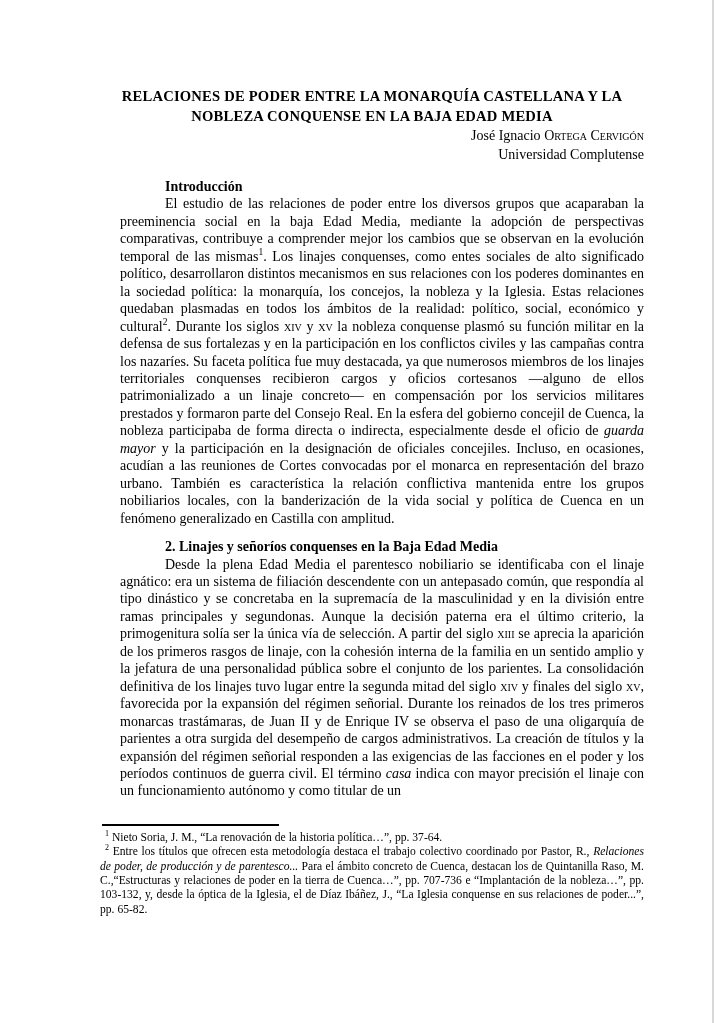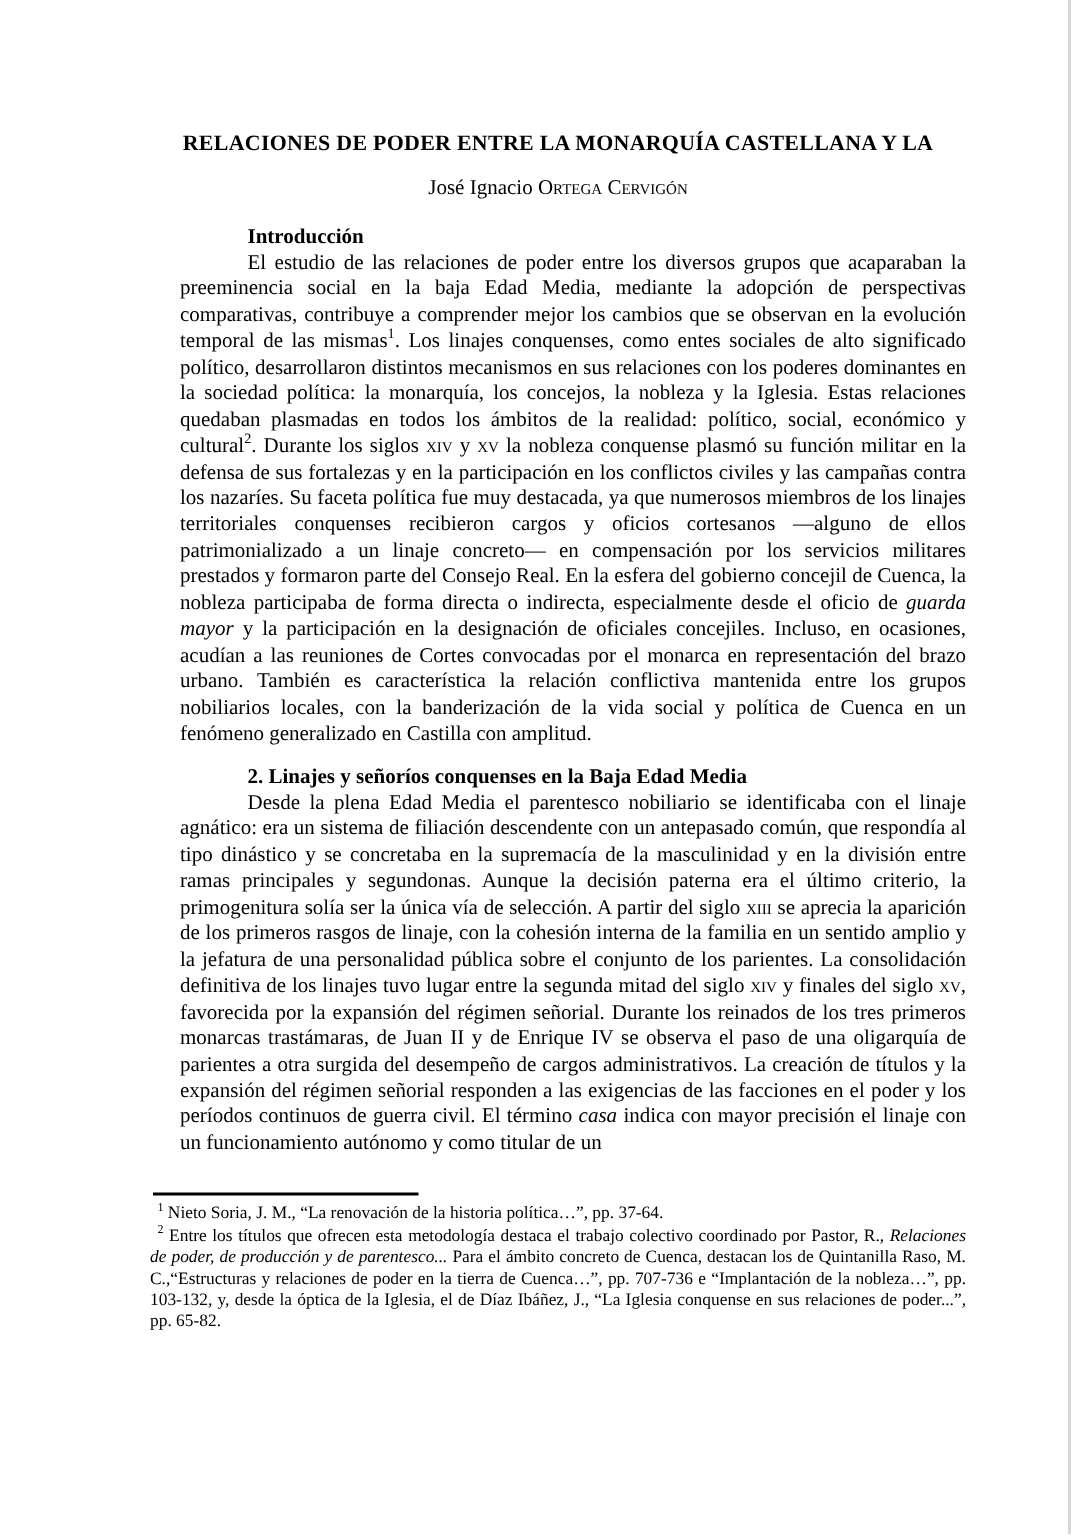--- a/index.html
+++ b/index.html
@@ -9,42 +9,44 @@
     height: 1023px;
     box-sizing: border-box;
     background: #ffffff;
     border-right: 2px solid #d8d8d8;
     padding: 86px 68px 0 100px;
     overflow: hidden;
     font-family: "Liberation Serif", serif;
     color: #000000;
   }
   .title { font-weight: bold; font-size: 14.6px; line-height: 20px; text-align: center; letter-spacing: 0.2px; }
-  .author-block { margin-top: 11px; text-align: center; font-size: 14px; line-height: 18.5px; font-family: Liberation Serif, serif; }
+  .author-block { margin-top: 1px; text-align: right; font-size: 14px; line-height: 18.5px; font-family: Liberation Serif, serif; }
   .sections { margin-top: 14px; margin-left: 20px; }
   .sec-heading { font-weight: bold; font-size: 14px; line-height: 17.45px; padding-left: 45px; }
   .sec-heading.spaced { margin-top: 11px; }
   .para { font-size: 14px; line-height: 17.45px; text-align: justify; text-indent: 45px; margin: 0; }
   .sc { font-variant: small-caps; }
   .it { font-style: italic; }
   sup.fnref { font-size: 9.5px; line-height: 0; }
   .footer { margin-top: 24px; }
   .fnsep { width: 177px; border-top: 2px solid #000; margin: 0 0 5px 2px; }
   .fn { font-size: 11.6px; line-height: 14.4px; text-align: justify; text-indent: 5px; margin: 0; }
   .fn sup { font-size: 8px; line-height: 0; }
 </style>
 </head>
 <body>
 
 <div class="page">
   <div class="title">
       <div>RELACIONES DE PODER ENTRE LA MONARQUÍA CASTELLANA Y LA</div>
+      <div>NOBLEZA CONQUENSE EN LA BAJA EDAD MEDIA</div>
     </div>
   <div class="author-block">
     <div><span>José Ignacio </span><span class="sc">Ortega Cervigón</span></div>
+    <div>Universidad Complutense</div>
   </div>
   <div class="sections">
       <div class="sec-heading">Introducción</div>
       <p class="para"><span>El estudio de las relaciones de poder entre los diversos grupos que acaparaban la preeminencia social en la baja Edad Media, mediante la adopción de perspectivas comparativas, contribuye a comprender mejor los cambios que se observan en la evolución temporal de las mismas</span><sup class="fnref">1</sup><span>. Los linajes conquenses, como entes sociales de alto significado político, desarrollaron distintos mecanismos en sus relaciones con los poderes dominantes en la sociedad política: la monarquía, los concejos, la nobleza y la Iglesia. Estas relaciones quedaban plasmadas en todos los ámbitos de la realidad: político, social, económico y cultural</span><sup class="fnref">2</sup><span>. Durante los siglos </span><span class="sc">xiv</span><span> y </span><span class="sc">xv</span><span> la nobleza conquense plasmó su función militar en la defensa de sus fortalezas y en la participación en los conflictos civiles y las campañas contra los nazaríes. Su faceta política fue muy destacada, ya que numerosos miembros de los linajes territoriales conquenses recibieron cargos y oficios cortesanos —alguno de ellos patrimonializado a un linaje concreto— en compensación por los servicios militares prestados y formaron parte del Consejo Real. En la esfera del gobierno concejil de Cuenca, la nobleza participaba de forma directa o indirecta, especialmente desde el oficio de </span><span class="it">guarda mayor</span><span> y la participación en la designación de oficiales concejiles. Incluso, en ocasiones, acudían a las reuniones de Cortes convocadas por el monarca en representación del brazo urbano. También es característica la relación conflictiva mantenida entre los grupos nobiliarios locales, con la banderización de la vida social y política de Cuenca en un fenómeno generalizado en Castilla con amplitud.</span></p>
       <div class="sec-heading spaced">2. Linajes y señoríos conquenses en la Baja Edad Media</div>
       <p class="para"><span>Desde la plena Edad Media el parentesco nobiliario se identificaba con el linaje agnático: era un sistema de filiación descendente con un antepasado común, que respondía al tipo dinástico y se concretaba en la supremacía de la masculinidad y en la división entre ramas principales y segundonas. Aunque la decisión paterna era el último criterio, la primogenitura solía ser la única vía de selección. A partir del siglo </span><span class="sc">xiii</span><span> se aprecia la aparición de los primeros rasgos de linaje, con la cohesión interna de la familia en un sentido amplio y la jefatura de una personalidad pública sobre el conjunto de los parientes. La consolidación definitiva de los linajes tuvo lugar entre la segunda mitad del siglo </span><span class="sc">xiv</span><span> y finales del siglo </span><span class="sc">xv</span><span>, favorecida por la expansión del régimen señorial. Durante los reinados de los tres primeros monarcas trastámaras, de Juan II y de Enrique IV se observa el paso de una oligarquía de parientes a otra surgida del desempeño de cargos administrativos. La creación de títulos y la expansión del régimen señorial responden a las exigencias de las facciones en el poder y los períodos continuos de guerra civil. El término </span><span class="it">casa</span><span> indica con mayor precisión el linaje con un funcionamiento autónomo y como titular de un</span></p>
     </div>
   <div class="footer">
     <div class="fnsep"></div>
     <div>

